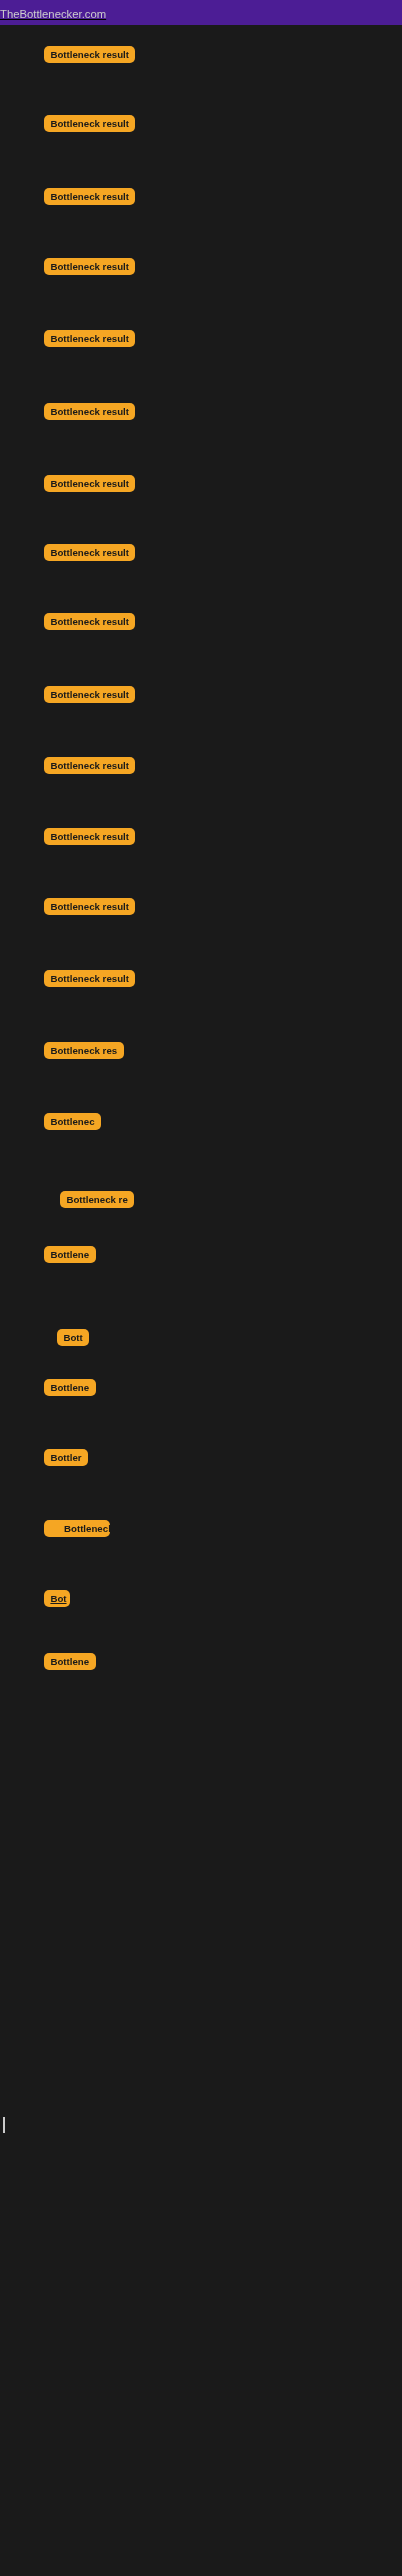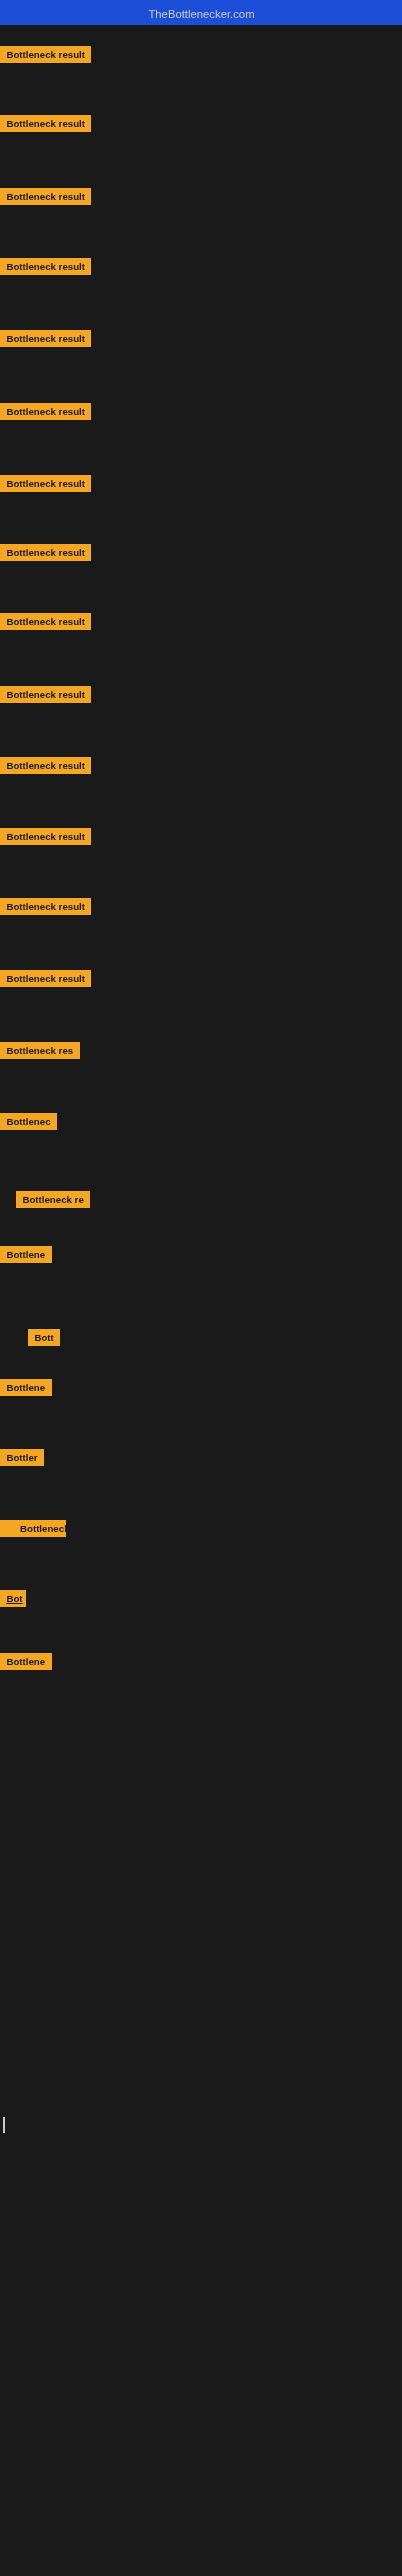--- a/index.html
+++ b/index.html
@@ -8,42 +8,44 @@
       box-sizing: border-box;
     }
     body {
       width: 403px;
       min-height: 2576px;
       background-color: #1a1a1a;
       font-family: Arial, sans-serif;
       position: relative;
     }
     .site-header {
-      text-align: center;
+      text-align: left;
       padding: 6.4px 0 3.2px 0;
-      background-color: #1d4ed8;
+      background-color: #4c1d95;
+      text-decoration: underline;
     }
     .site-title {
       color: #cccccc;
       font-size: 11.3px;
       font-weight: normal;
     }
     .results-container {
       padding: 3.2px 0;
     }
     .bottleneck-badge {
       background-color: #f5a623;
       color: #1a1a1a;
       font-size: 9.7px;
       font-weight: bold;
       padding: 3.2px 6.4px;
-      border-radius: 0;
+      border-radius: 5px;
       white-space: nowrap;
       overflow: hidden;
       display: inline-block;
+      margin-left: 44px;
     }
     .cursor-line {
       position: absolute;
       left: 0;
       width: 1.6px;
       height: 16px;
       background-color: #cccccc;
     }
   </style>
 </head>
@@ -105,21 +107,21 @@
   </div>
 <div style="position: absolute; top: 1113px; left: 0px; display: flex; padding: 0px;">
     <span class="bottleneck-badge" style="max-width: 60px;">Bottlenec</span>
   </div>
 <div style="position: absolute; top: 1175px; left: 0px; display: flex; align-items: flex-end; padding: 16px;">
     <span class="bottleneck-badge" style="max-width: 81px;">Bottleneck re</span>
   </div>
 <div style="position: absolute; top: 1246px; left: 0px; display: flex; align-items: center; padding: 0px;">
     <span class="bottleneck-badge" style="max-width: 56px;">Bottlene</span>
   </div>
-<div style="position: absolute; top: 1316px; left: 15px; display: flex; align-items: center; padding: 13px;">
+<div style="position: absolute; top: 1316px; left: 0px; display: flex; align-items: center; padding: 13px;">
     <span class="bottleneck-badge" style="max-width: 32px;">Bott</span>
   </div>
 <div style="position: absolute; top: 1379px; left: 0px; display: flex; align-items: center; padding: 0px;">
     <span class="bottleneck-badge" style="max-width: 56px;">Bottlene</span>
   </div>
 <div style="position: absolute; top: 1449px; left: 0px; display: flex; align-items: center; padding: 0px;">
     <span class="bottleneck-badge" style="max-width: 46px; text-align: center;">Bottler</span>
   </div>
 <div style="position: absolute; top: 1520px; left: 0px; display: flex; align-items: center; padding: 0px;">
     <span class="bottleneck-badge" style="max-width: 66px; padding-left: 20px;">Bottleneck</span>

